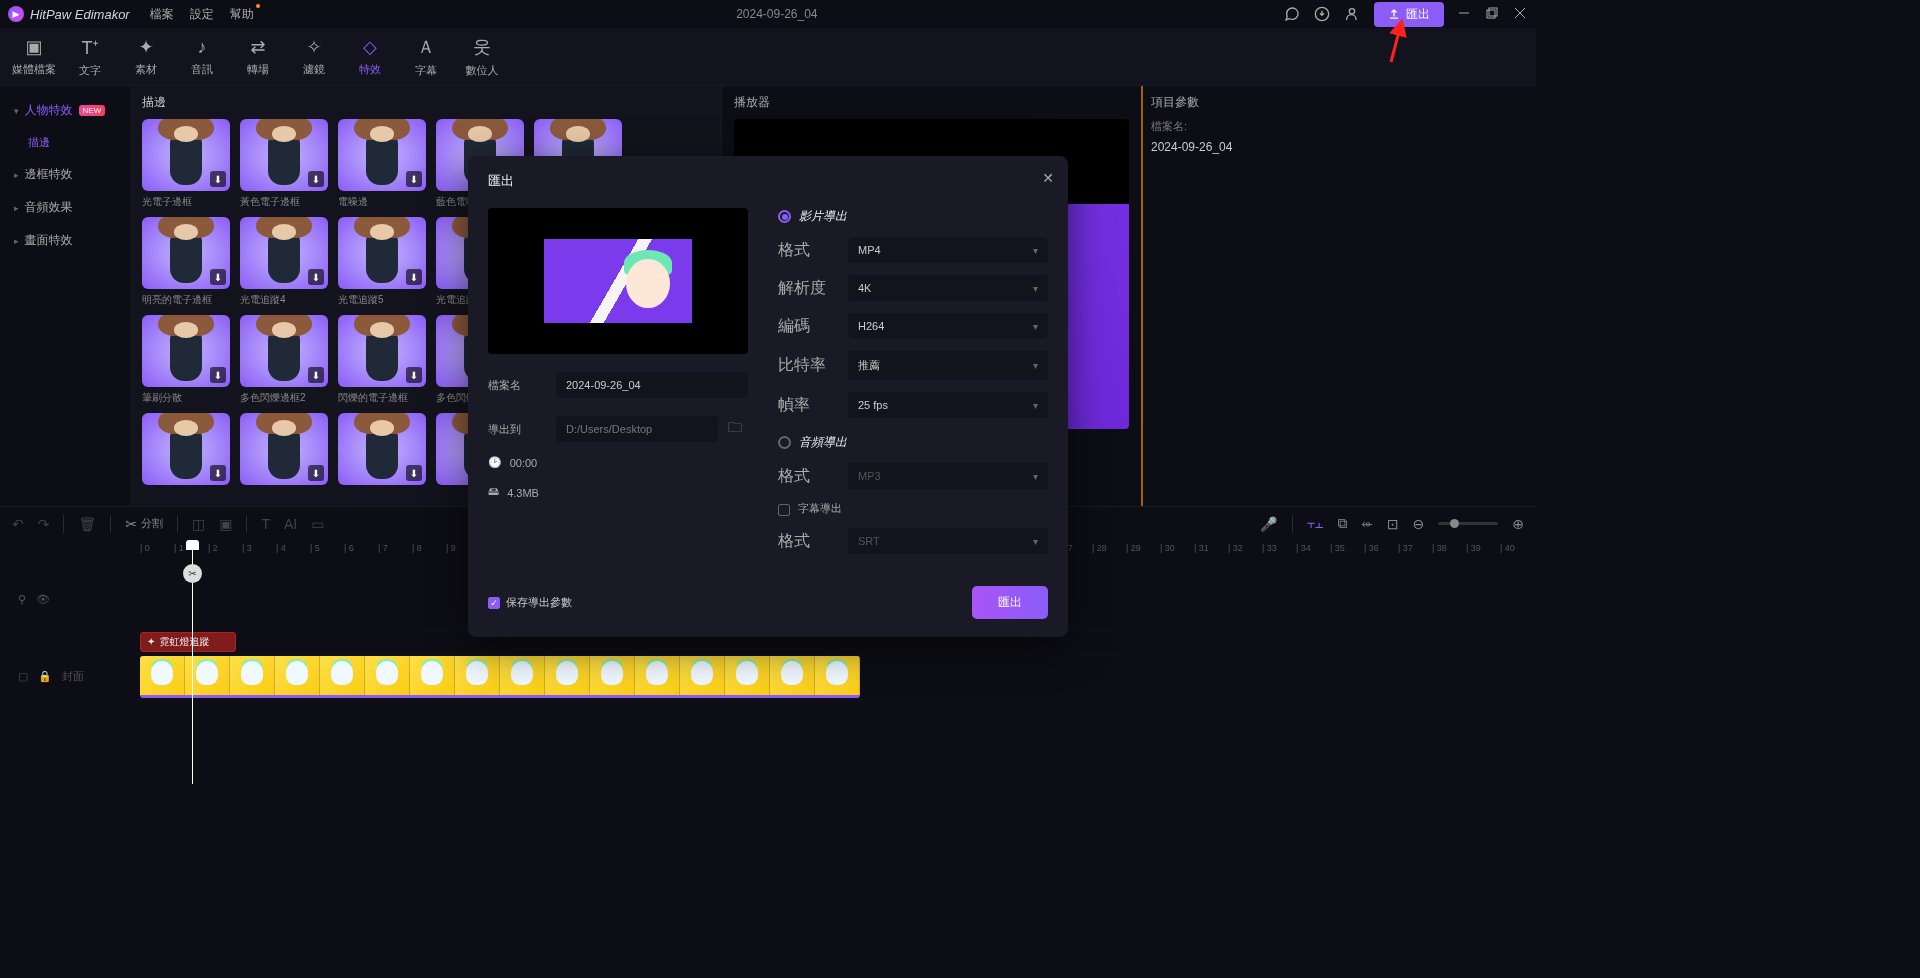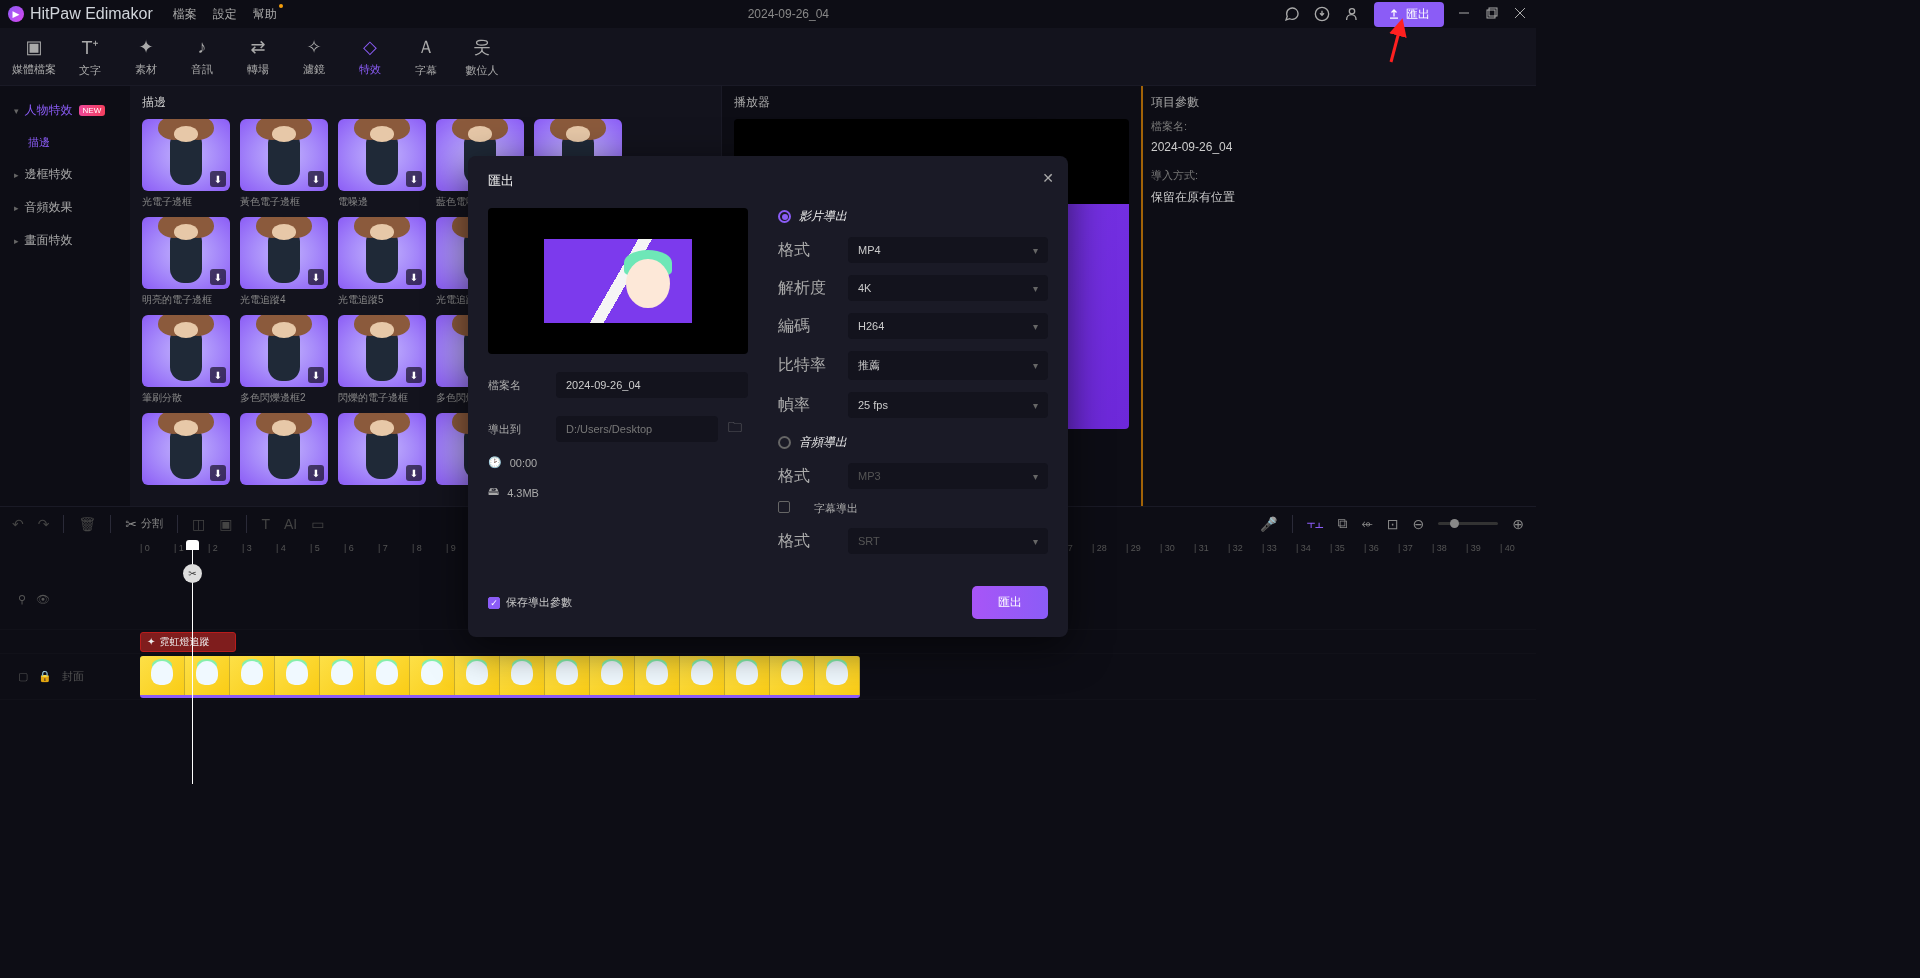--- a/index.html
+++ b/index.html
@@ -1,21 +1,21 @@
 <!DOCTYPE html>
 <html><head>
 <meta charset="utf-8">
 <style>
 * { margin: 0; padding: 0; box-sizing: border-box; font-family: "Microsoft YaHei", sans-serif; }
 body { background: #0d0d15; color: #ccc; font-size: 12px; overflow: hidden; width: 1536px; height: 784px; position: relative; }
 
 
 .titlebar { height: 28px; display: flex; align-items: center; padding: 0 8px; background: #0d0d15; }
 .logo-dot { width: 16px; height: 16px; border-radius: 50%; background: linear-gradient(135deg,#8b5cf6,#d946ef); display: flex; align-items: center; justify-content: center; margin-right: 6px; font-size: 9px; color:#fff; }
-.app-name { color: #d1d5db; font-size: 16px; margin-right: 20px; }
+.app-name { color: #d1d5db; font-size: 13px; margin-right: 20px; font-style: italic; }
 .menu-item { color: #aaa; font-size: 12px; margin-right: 16px; cursor: pointer; position: relative; }
 .help-dot::after { content:''; position:absolute; top:-2px; right:-6px; width:4px; height:4px; background:#f59e0b; border-radius:50%; }
 .title-center { flex:1; text-align:center; color:#888; font-size:12px; }
 .title-right { display:flex; align-items:center; gap:14px; }
 .icon-btn { width:16px; height:16px; display:flex; align-items:center; justify-content:center; cursor:pointer; color:#aaa; }
 .export-btn { background:#8b5cf6; color:#fff; padding:4px 14px; border-radius:4px; display:flex; align-items:center; gap:6px; cursor:pointer; font-size:12px; }
 .win-btn { width:14px; height:14px; cursor:pointer; color:#aaa; }
 
 
 .tool-tabs { height:58px; background:#13131d; display:flex; align-items:center; padding:0 6px; gap:0; border-bottom:1px solid #1a1a26; }
@@ -103,21 +103,21 @@
 .dlg-right { flex:1; }
 .sec-head { display:flex; align-items:center; gap:8px; color:#eee; font-size:12px; margin-bottom:12px;font-style:italic; }
 .radio { width:13px; height:13px; border:2px solid #666; border-radius:50%; display:inline-flex; align-items:center; justify-content:center; }
 .radio.on { border-color:#8b5cf6; }
 .radio.on::after { content:''; width:6px; height:6px; background:#8b5cf6; border-radius:50%; }
 .sel-row { display:flex; align-items:center; margin-bottom:12px; }
 .sel-label { width:70px; color:#aaa; font-size:16px; }
 .select { flex:1; background:#13131d; color:#ccc; padding:7px 10px; border-radius:4px; font-size:11px; display:flex; justify-content:space-between; align-items:center; cursor:pointer; }
 .select.dis { color:#555; }
 .chev { color:#666; font-size:10px; }
-.chk-row { display:flex; align-items:flex-start; gap:24px; color:#aaa; font-size:11px; margin:12px 0; }
+.chk-row { display:flex; align-items:flex-end; gap:8px; color:#aaa; font-size:11px; margin:12px 0; }
 .chkbox { width:12px; height:12px; border:1px solid #666; border-radius:2px; }
 
 .dlg-foot { display:flex; align-items:center; justify-content:space-between; margin-top:20px; }
 .save-check { display:flex; align-items:center; gap:6px; color:#ccc; font-size:11px; }
 .save-check .chkbox { background:#8b5cf6; border-color:#8b5cf6; display:flex; align-items:center; justify-content:center; color:#fff; font-size:9px; }
 .run-btn { background:linear-gradient(90deg,#a855f7,#8b5cf6); color:#fff; padding:8px 26px; border-radius:5px; cursor:pointer; font-size:12px; }
 
 svg { display:block; }
 </style>
 </head>
@@ -367,24 +367,20 @@
       <div class="player-clip"></div>
 
     </div>
   </div>
 
   <div class="props-panel">
     <div class="panel-title">項目參數</div>
     <div class="prop-row">
         <div class="prop-label">檔案名:</div>
         <div class="prop-value">2024-09-26_04</div>
-      </div>
-    <div class="prop-row">
-        <div class="prop-label">導入方式:</div>
-        <div class="prop-value">保留在原有位置</div>
       </div>
   </div>
 </div>
 
 <div class="tl-toolbar">
   <div class="tl-btn dis">↶</div>
   <div class="tl-btn dis">↷</div>
   <div class="tl-sep"></div>
   <div class="tl-btn dis">🗑</div>
   <div class="tl-sep"></div>

